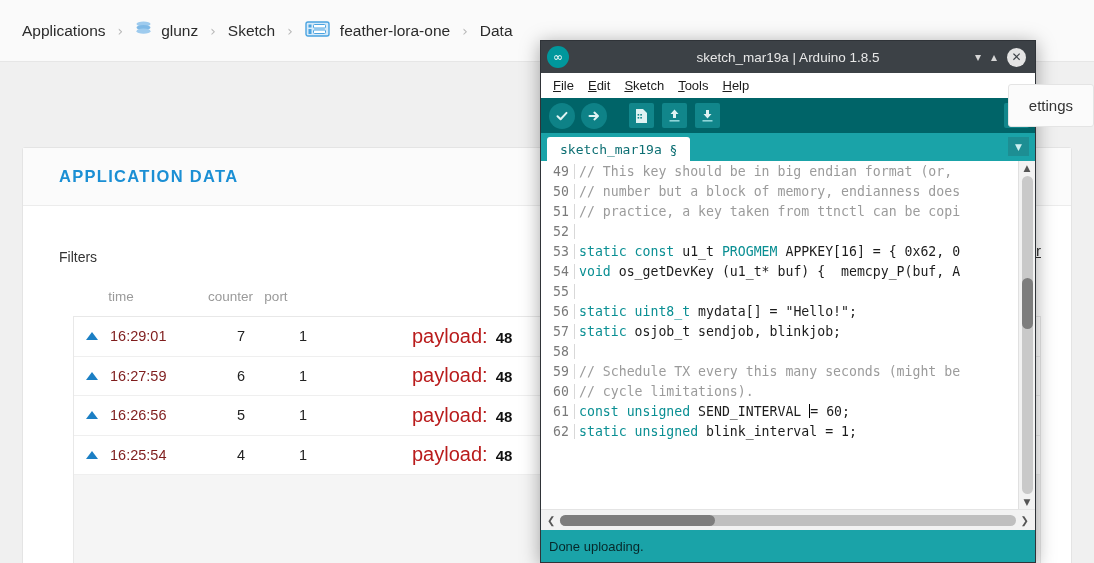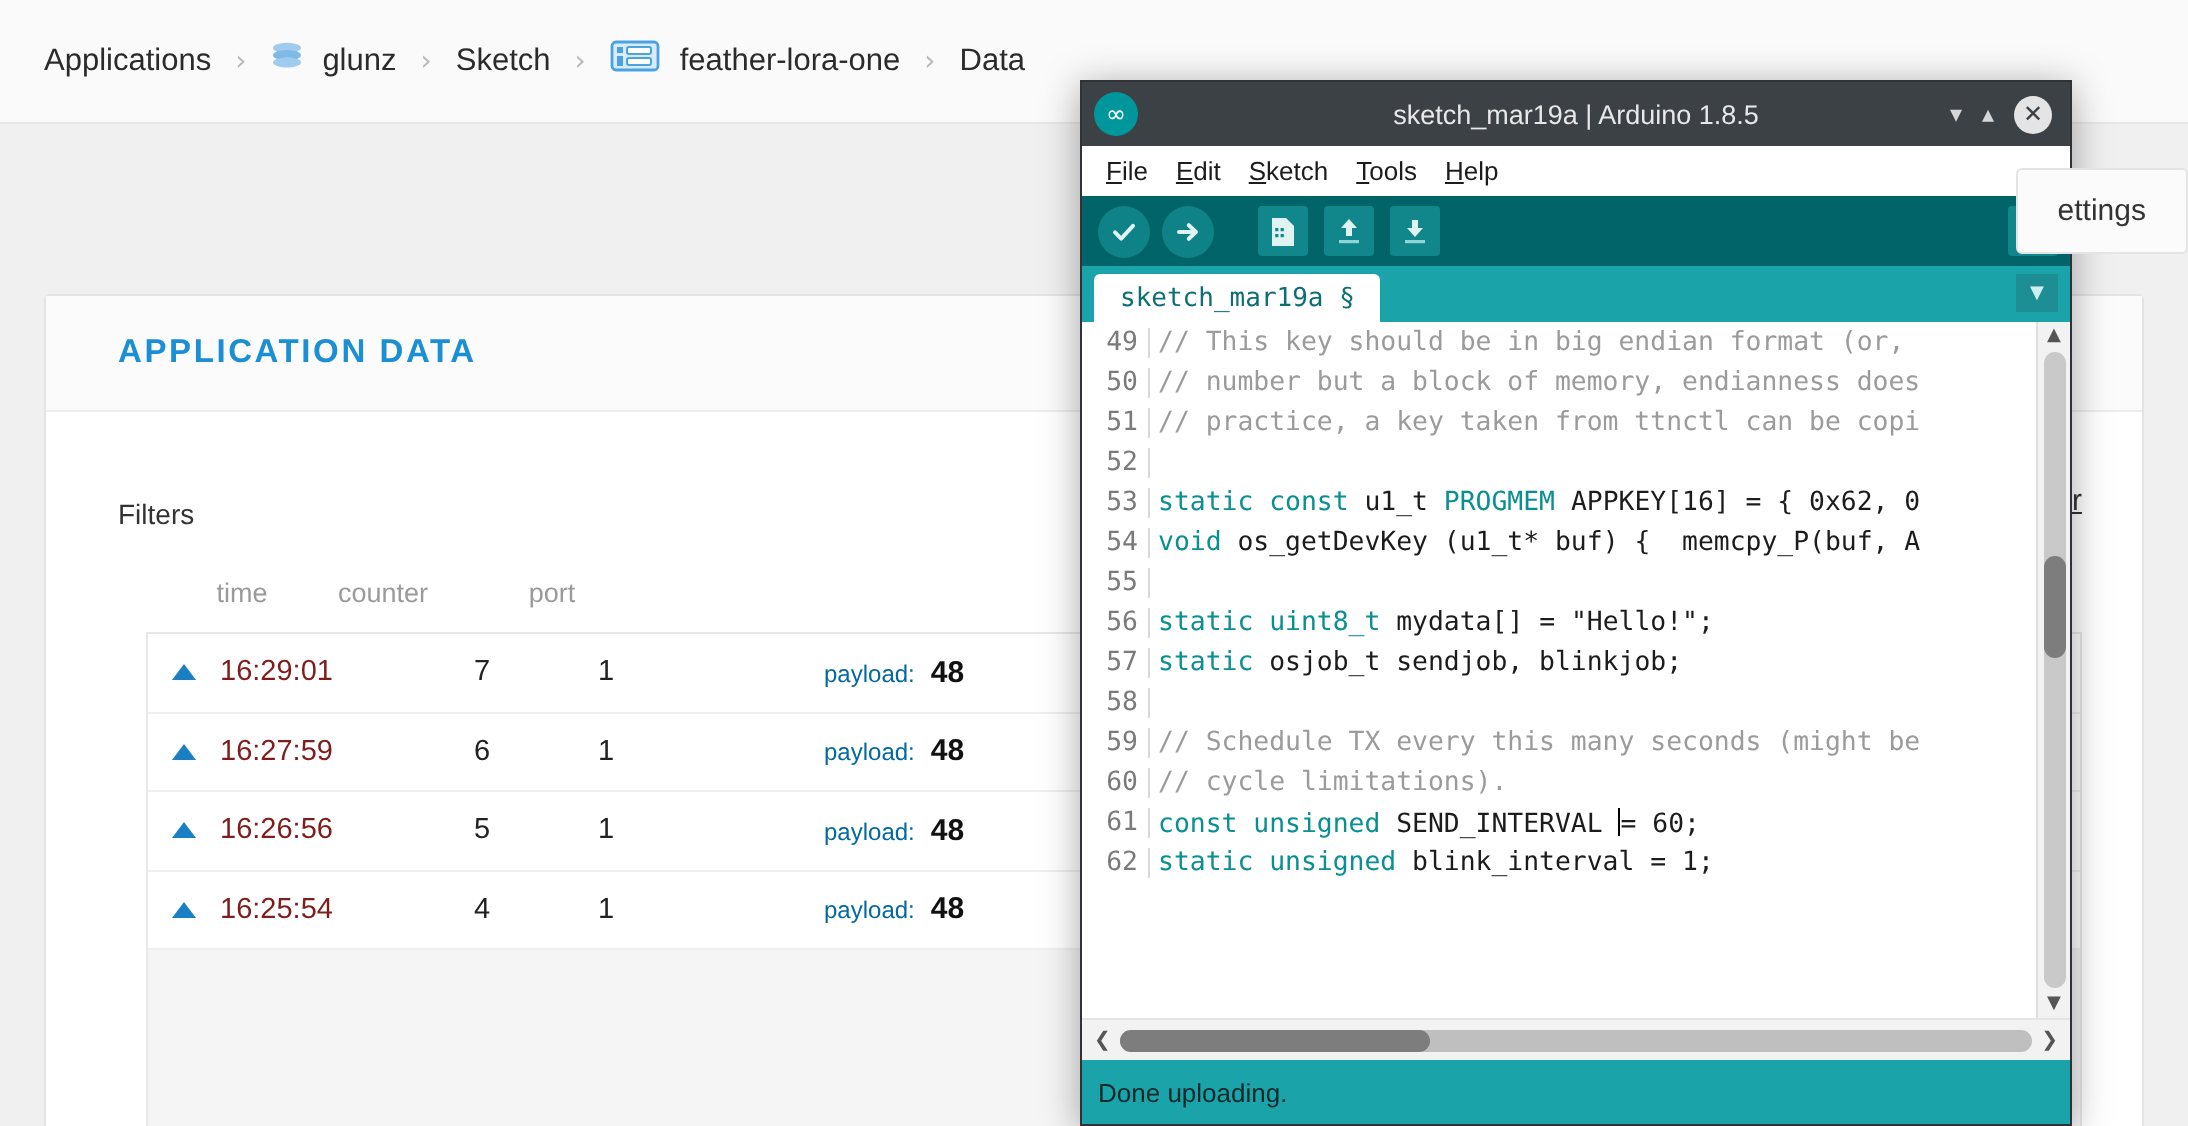--- a/index.html
+++ b/index.html
@@ -79,21 +79,21 @@
   }
   .clear-link { font-size: 15px; color: #333; text-decoration: underline; cursor: pointer; }
   .trash-icon { width: 13px; height: 15px; position: relative; display:inline-block; }
 
   .table-head {
     display: flex; align-items: center;
     padding-left: 50px; height: 24px;
     font-size: 13.5px; color: #9a9a9a;
   }
   .th-time { width: 96px; text-align: center; }
-  .th-counter { width: 84px; text-align: left; }
+  .th-counter { width: 84px; text-align: right; }
   .th-port { width: 46px; text-align: center; }
 
   .table-box {
     margin: 8px 30px 0 50px;
     border: 1px solid #e8e8e8;
     border-bottom: none;
     background: #fff;
     height: 268px;
     overflow: hidden;
   }
@@ -107,21 +107,21 @@
   .up-tri {
     width: 0; height: 0;
     border-left: 6px solid transparent;
     border-right: 6px solid transparent;
     border-bottom: 8px solid #1b7fc4;
   }
   .td-time { width: 92px; color: #7f1d1d; }
   .td-counter { width: 78px; text-align: center; color: #222; }
   .td-port { width: 46px; text-align: center; color: #222; }
   .td-payload { padding-left: 86px; display: flex; gap: 8px; align-items: baseline; }
-  .pl-label { color: #0369a1; font-size: 12px; }
+  .pl-label { color: #b91c1c; font-size: 20px; }
   .pl-value { color: #111; font-weight: bold; font-size: 15px; }
   .table-empty { background: #f5f5f5; height: 118px; }
 
   .settings-tab {
     position: absolute; right: 0px; top: 22px;
     background: #fbfbfb;
     border: 1px solid #e4e4e4;
     border-radius: 3px;
     padding: 12px 20px;
     font-size: 15px; color: #333;

